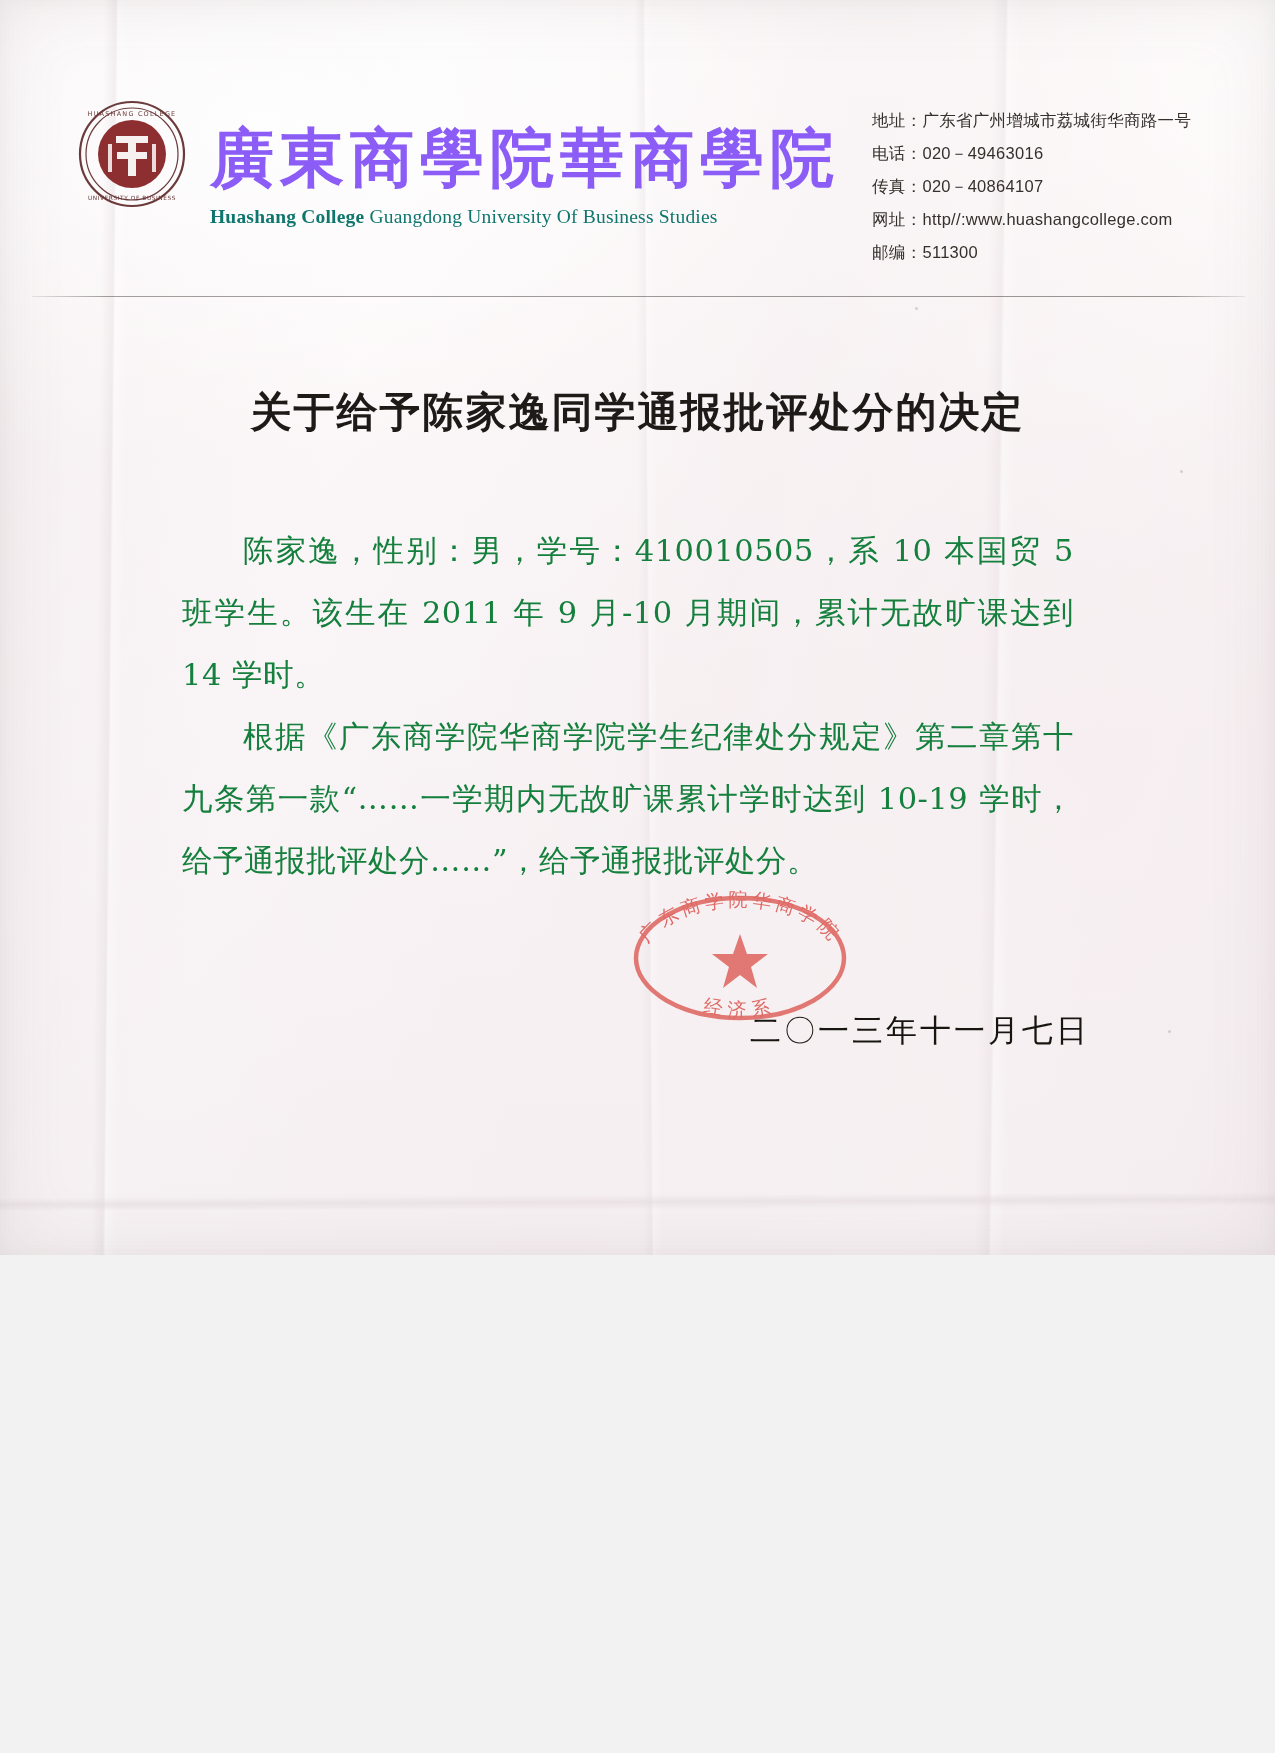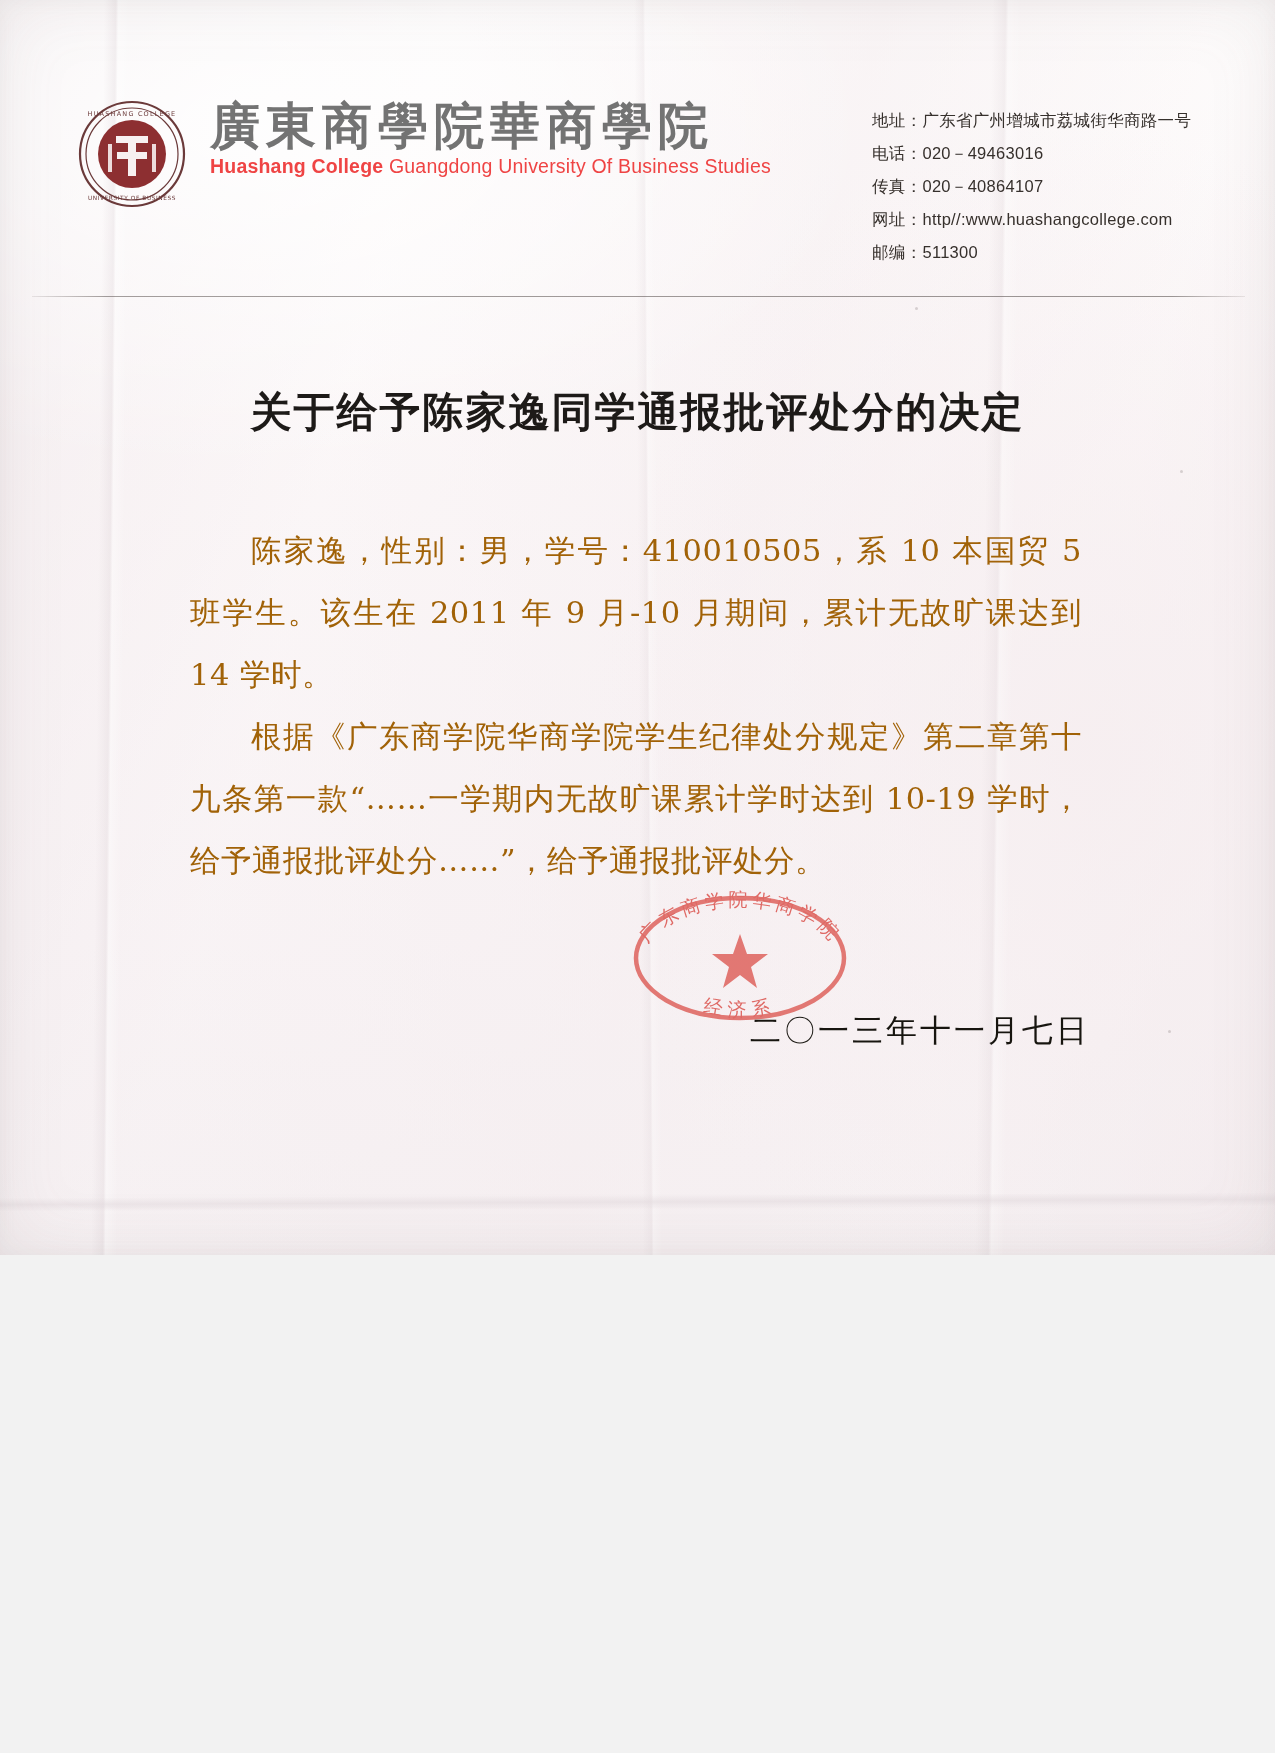--- a/index.html
+++ b/index.html
@@ -61,31 +61,33 @@
   }
   .logo svg { display: block; }
 
   .college-names {
     position: absolute;
     left: 210px; top: 8px;
     width: 600px;
   }
   .cn-name {
     font-family: "DejaVu Serif", "Liberation Serif", serif;
-    font-size: 50px;
+    font-size: 64px;
     font-weight: 700;
     letter-spacing: 6px;
-    color: #737373;
+    color: #8b5cf6;
     line-height: 1.18;
     white-space: nowrap;
+    margin-top: 24px;
   }
   .en-name {
-    font-family: Liberation Sans, sans-serif;
+    margin-top: 10px;
+    font-family: Liberation Serif, serif;
     font-size: 19.5px;
-    color: #ef4444;
+    color: #0f766e;
     letter-spacing: 0.2px;
     white-space: nowrap;
   }
   .en-name .bold { font-weight: 700; }
 
   .contact {
     position: absolute;
     left: 872px; top: 16px;
     font-family: Liberation Sans, sans-serif;
     font-size: 16.5px;
@@ -110,27 +112,27 @@
     text-align: center;
     font-family: "DejaVu Sans", "Liberation Sans", sans-serif;
     font-size: 41px;
     font-weight: 700;
     letter-spacing: 2px;
     color: #1d1a18;
   }
 
   .body-text {
     position: absolute;
-    left: 190px;
+    left: 182px;
     top: 520px;
     width: 892px;
     font-family: "DejaVu Serif", "Liberation Serif", serif;
     font-size: 30.5px;
     line-height: 62px;
-    color: #a16207;
+    color: #15803d;
     letter-spacing: 0.5px;
     text-align: justify;
   }
   .body-text p {
     margin: 0 0 0 0;
     text-indent: 2em;
   }
 
   .date-line {
     position: absolute;

